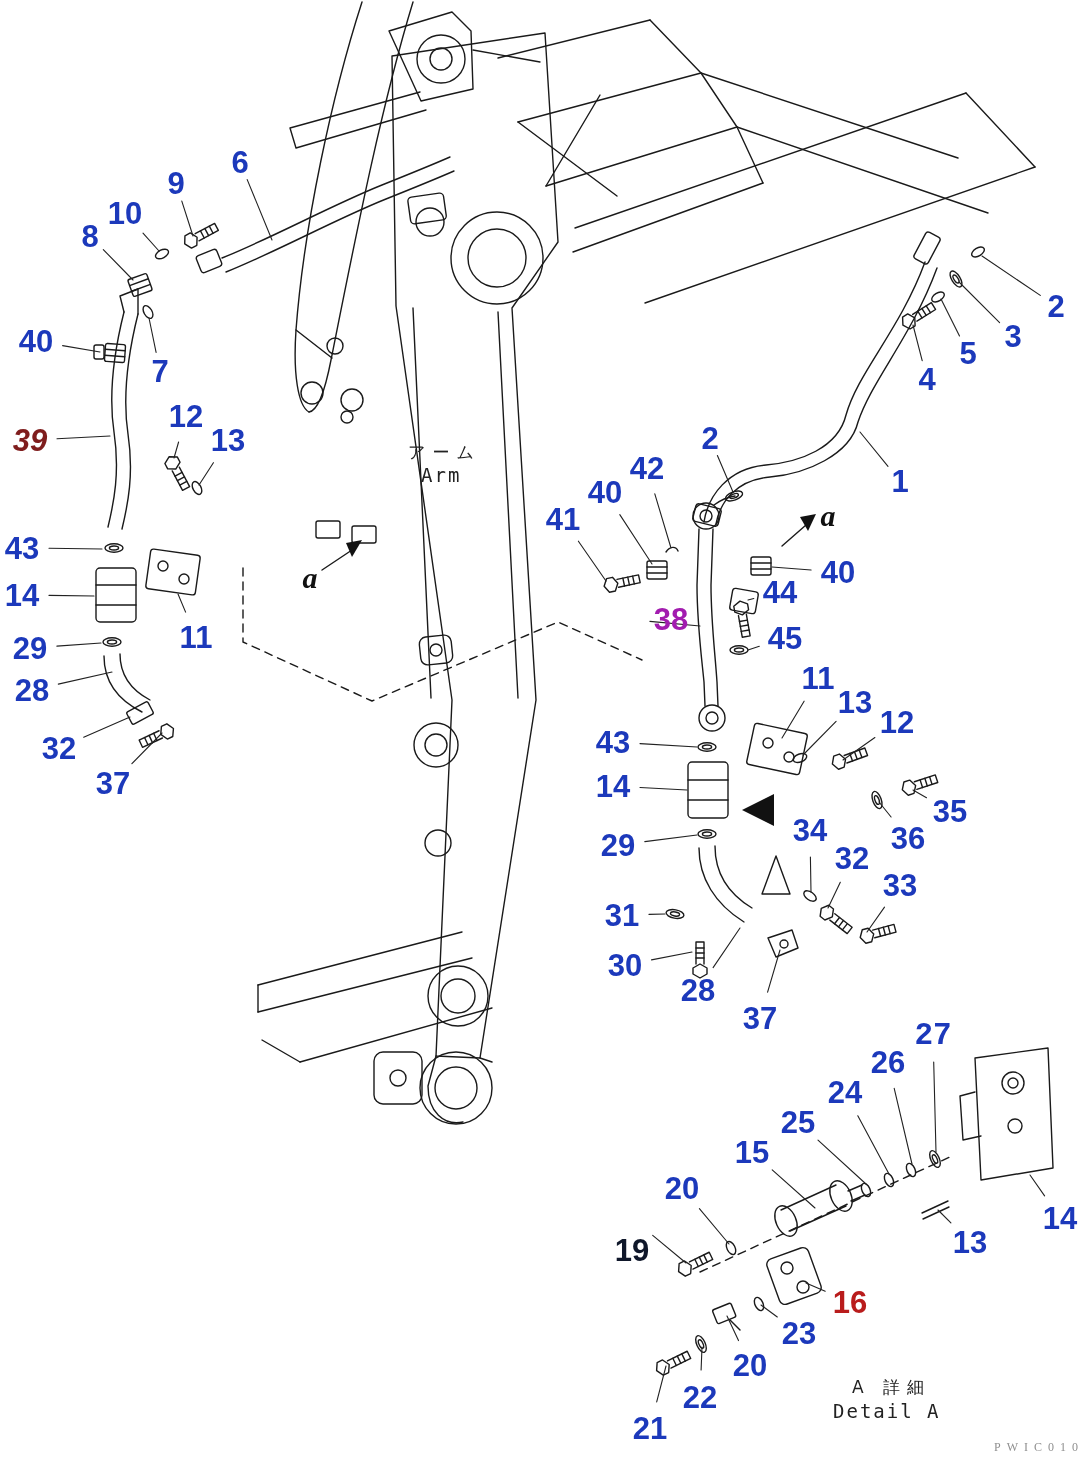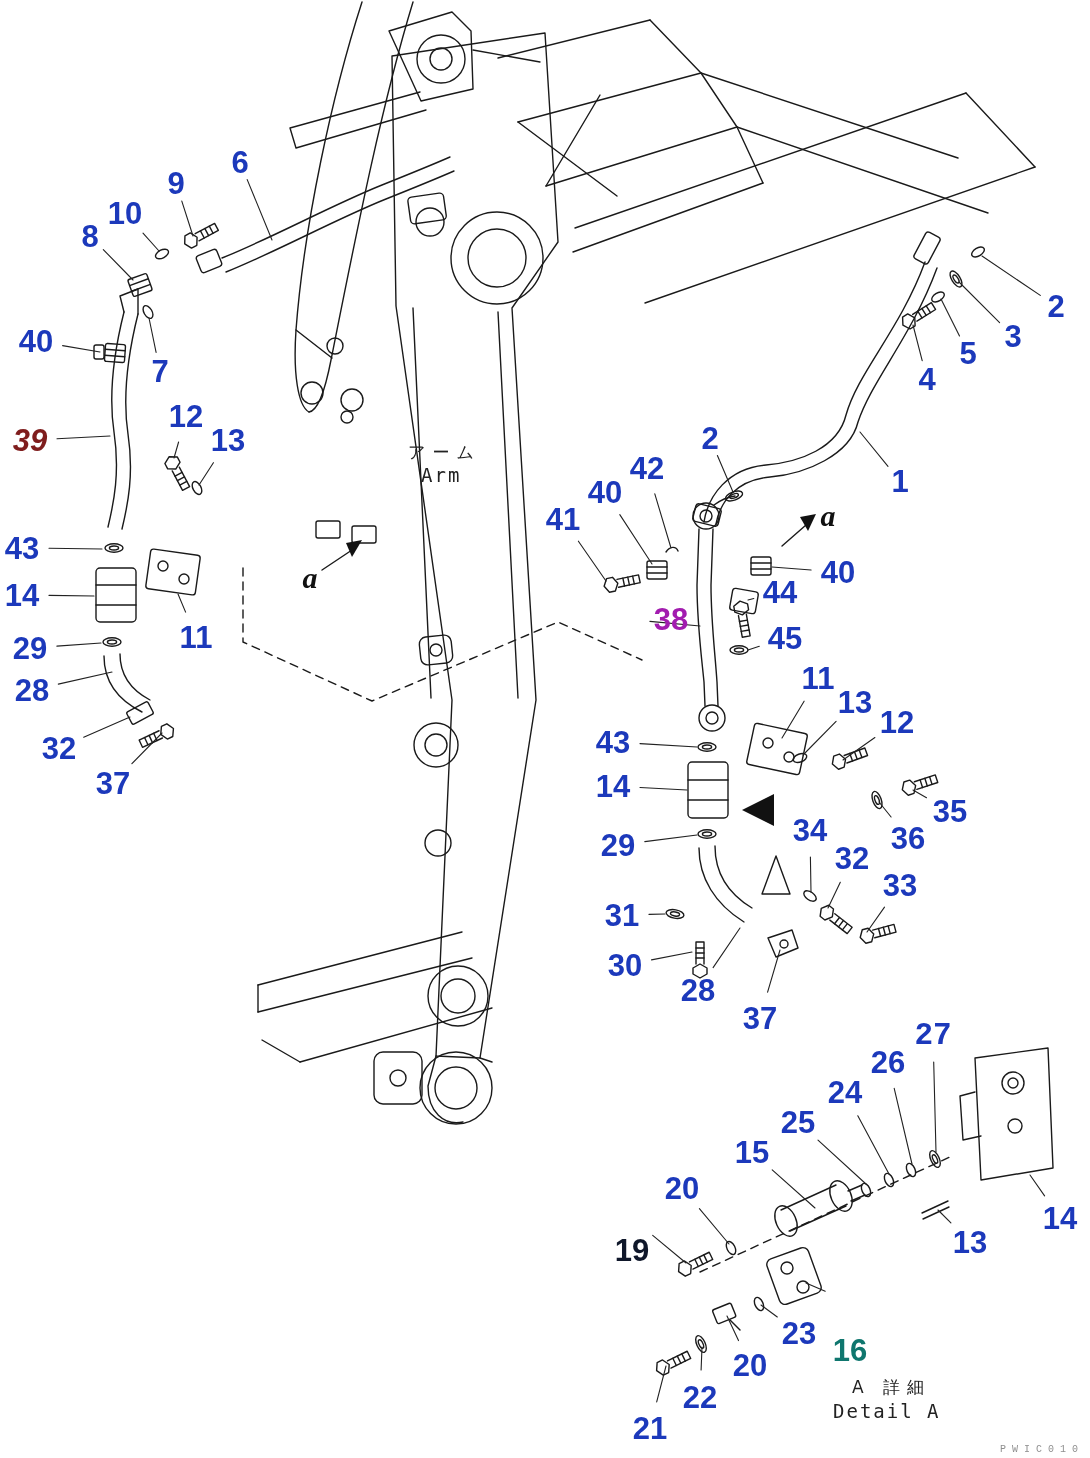--- a/index.html
+++ b/index.html
@@ -48,23 +48,23 @@
     font-size: 19px;
     letter-spacing: 2px;
     font-family: "DejaVu Sans Mono", monospace;
     white-space: nowrap;
   }
   .watermark {
     position: absolute;
     right: 6px;
     bottom: 3px;
     color: #8f8f8f;
-    font-size: 10px;
+    font-size: 12px;
     letter-spacing: 6px;
-    font-family: Liberation Mono, monospace;
+    font-family: Liberation Serif, serif;
   }
 </style>
 </head>
 <body>
 
 <div id="stage">
 
   <svg id="art" width="1090" height="1458" viewBox="0 0 1090 1458">
     <defs>
       <g id="bolt">
@@ -382,21 +382,21 @@
       <div class="num-label" style="left: 760px; top: 1018px; color: rgb(28, 57, 187);">37</div>
       <div class="num-label" style="left: 933px; top: 1035px; color: rgb(28, 57, 187); font-family: Liberation Mono, monospace;">27</div>
       <div class="num-label" style="left: 888px; top: 1062px; color: rgb(28, 57, 187);">26</div>
       <div class="num-label" style="left: 845px; top: 1092px; color: rgb(28, 57, 187);">24</div>
       <div class="num-label" style="left: 798px; top: 1122px; color: rgb(28, 57, 187);">25</div>
       <div class="num-label" style="left: 752px; top: 1152px; color: rgb(28, 57, 187);">15</div>
       <div class="num-label" style="left: 682px; top: 1188px; color: rgb(28, 57, 187);">20</div>
       <div class="num-label" style="left: 632px; top: 1218px; color: #0f172a; margin-top: 32px;">19</div>
       <div class="num-label" style="left: 1060px; top: 1218px; color: rgb(28, 57, 187);">14</div>
       <div class="num-label" style="left: 970px; top: 1242px; color: rgb(28, 57, 187);">13</div>
-      <div class="num-label" style="left: 850px; top: 1302px; color: #0f766e; margin-top: 48px;">16</div>
+      <div class="num-label" style="left: 850px; top: 1302px; color: #b91c1c;">16</div>
       <div class="num-label" style="left: 799px; top: 1333px; color: rgb(28, 57, 187);">23</div>
       <div class="num-label" style="left: 750px; top: 1365px; color: rgb(28, 57, 187);">20</div>
       <div class="num-label" style="left: 700px; top: 1397px; color: rgb(28, 57, 187);">22</div>
       <div class="num-label" style="left: 650px; top: 1428px; color: rgb(28, 57, 187);">21</div>
       <div class="section-label" style="left: 310px; top: 578px;">a</div>
       <div class="section-label" style="left: 828px; top: 516px;">a</div>
     </div>
 
   <div class="jp-label" style="left:408px; top:441px;">アーム</div>
   <div class="en-label" style="left:421px; top:464px;">Arm</div>

